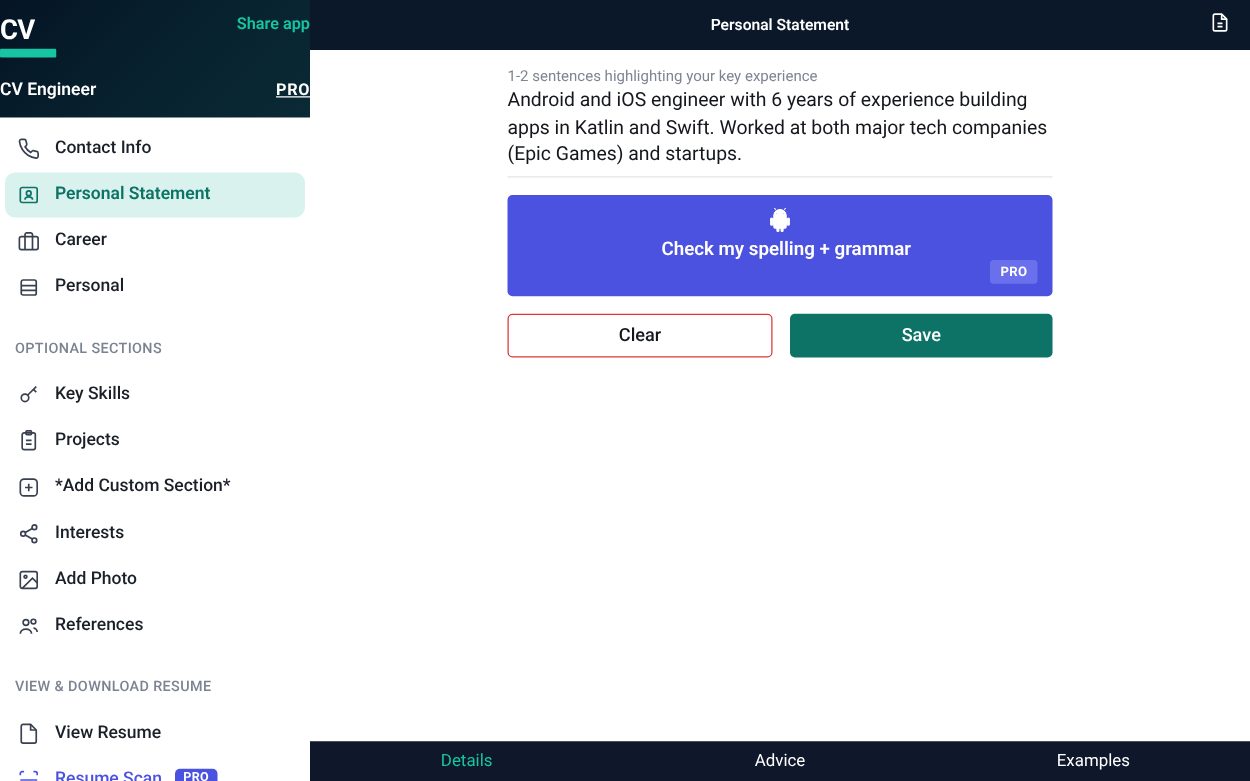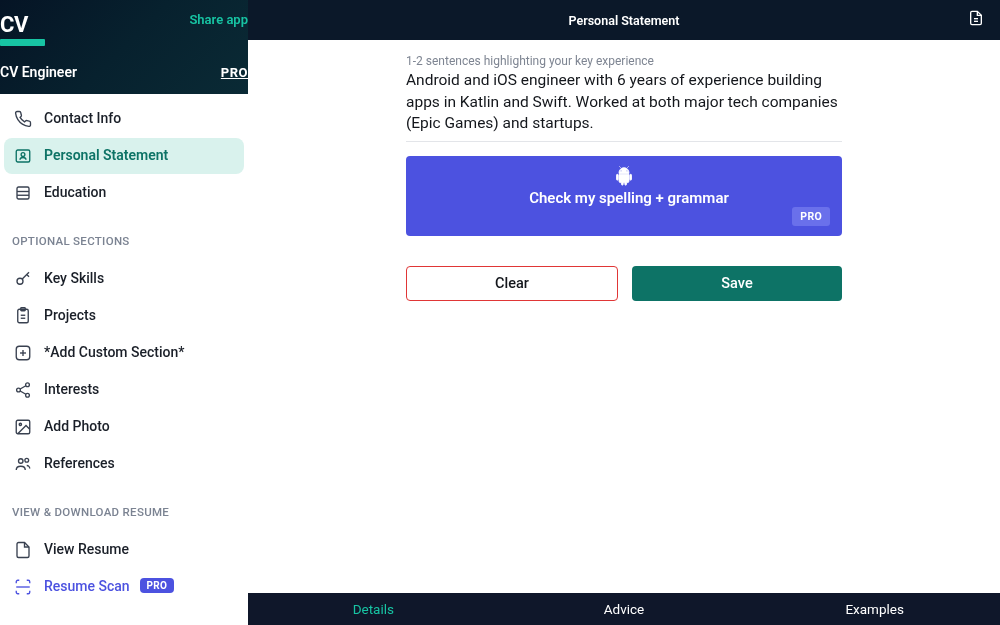--- a/index.html
+++ b/index.html
@@ -38,21 +38,21 @@
     
     .content { flex: 1; padding: 14px 0 0; display: flex; flex-direction: column; align-items: center; }
     .content-inner { width: 436px; }
     .hint { font-size: 12px; color: #7e8592; margin-bottom: 2px; }
     .statement-text { font-size: 15.5px; color: #14171c; line-height: 1.4; padding-bottom: 6px; border-bottom: 1px solid #e3e5e9; min-height: 44px; }
     
     .check-btn { width: 100%; background: #4c52e0; color: #fff; border: none; border-radius: 4px; padding: 10px 12px; margin-top: 14px; display: flex; align-items: center; cursor: pointer; flex-direction: column; }
     .check-btn-label { font-size: 15px; font-weight: 600; margin-left: 10px; }
     .check-btn-badge { margin-left: auto; background: #6a70eb; color: #fff; font-size: 10.5px; font-weight: 700; padding: 3px 8px; border-radius: 3px; letter-spacing: 0.3px; }
     
-    .btn-row { display: flex; gap: 14px; margin-top: 30px; }
+    .btn-row { display: flex; gap: 14px; margin-top: 14px; }
     .btn { flex: 1; padding: 8px 0; border-radius: 4px; font-size: 14.5px; font-weight: 500; cursor: pointer; }
     .btn-clear { background: #fff; color: #14171c; border: 1px solid #e03636; }
     .btn-save { background: #0d7366; color: #fff; border: none; }
     
     .bottom-tabs { background: #0f172a; height: 32px; display: flex; }
     .tab { flex: 1; display: flex; align-items: center; justify-content: center; color: #fff; font-size: 13.5px; cursor: pointer; }
     .tab.active { color: #17c4a3; }
     
     svg { width: 100%; height: 100%; }
   </style>
@@ -84,25 +84,32 @@
     <div class="nav-item active">
       <span class="nav-icon"><svg viewBox="0 0 24 24" fill="none" stroke="currentColor" stroke-width="1.8">
             <rect x="3" y="4" width="18" height="16" rx="2"></rect>
             <circle cx="12" cy="10" r="2.5"></circle>
             <path d="M8 17c0-2 1.8-3 4-3s4 1 4 3"></path>
           </svg></span>
       <span class="nav-label">Personal Statement</span>
     </div>
     <div class="nav-item">
       <span class="nav-icon"><svg viewBox="0 0 24 24" fill="none" stroke="currentColor" stroke-width="1.8">
+            <rect x="2" y="7" width="20" height="14" rx="2"></rect>
+            <path d="M16 21V5a2 2 0 0 0-2-2h-4a2 2 0 0 0-2 2v16"></path>
+          </svg></span>
+      <span class="nav-label">Career</span>
+    </div>
+    <div class="nav-item">
+      <span class="nav-icon"><svg viewBox="0 0 24 24" fill="none" stroke="currentColor" stroke-width="1.8">
             <rect x="4" y="4" width="16" height="16" rx="2"></rect>
             <line x1="4" y1="10" x2="20" y2="10"></line>
             <line x1="4" y1="15" x2="20" y2="15"></line>
           </svg></span>
-      <span class="nav-label">Education</span>
+      <span class="nav-label">Personal</span>
     </div>
   </div>
 
   <div class="section-header">OPTIONAL SECTIONS</div>
   <div class="nav-list">
     <div class="nav-item">
       <span class="nav-icon"><svg viewBox="0 0 24 24" fill="none" stroke="currentColor" stroke-width="1.8">
             <circle cx="8" cy="15" r="4"></circle>
             <path d="M11 12 L20 3 M17 6 L20 9"></path>
           </svg></span>

